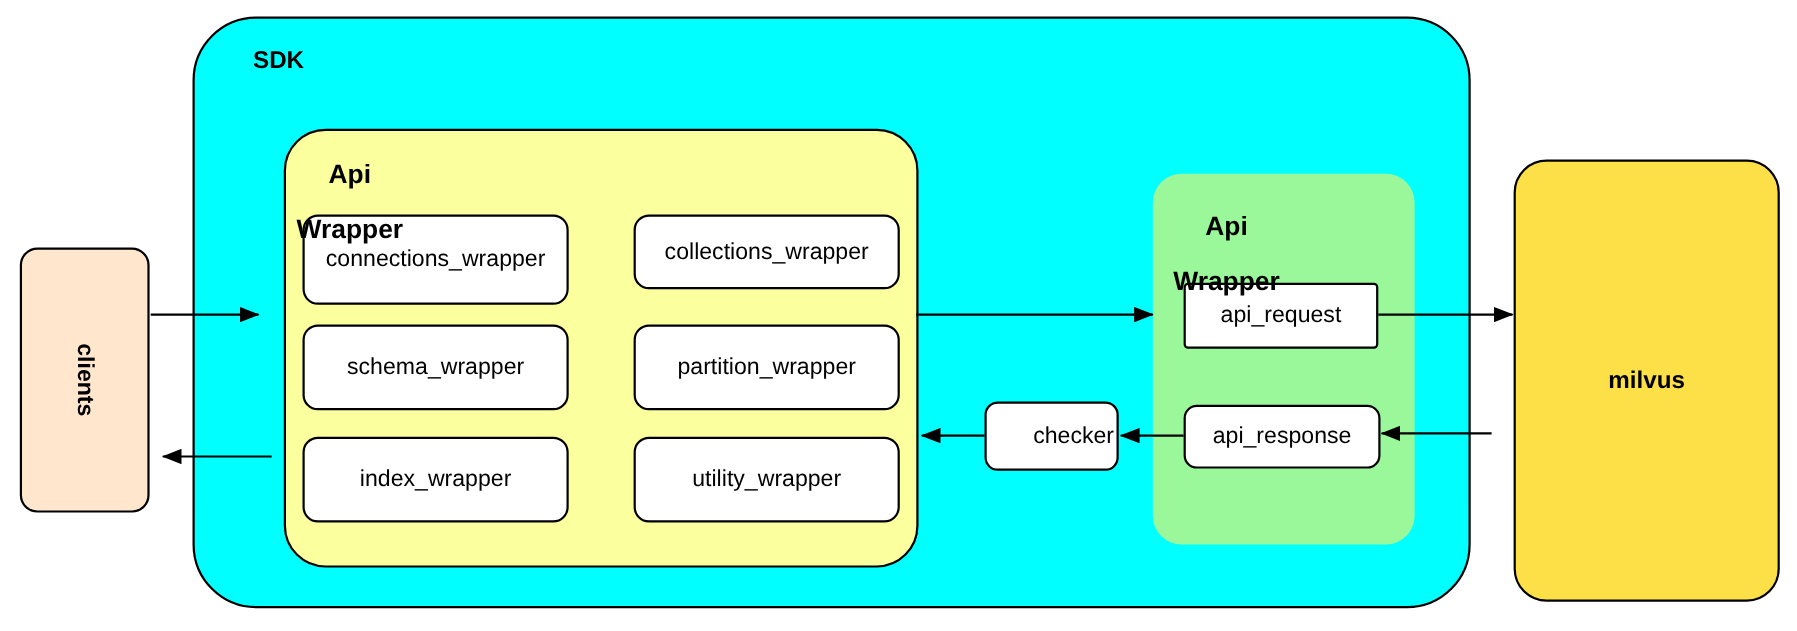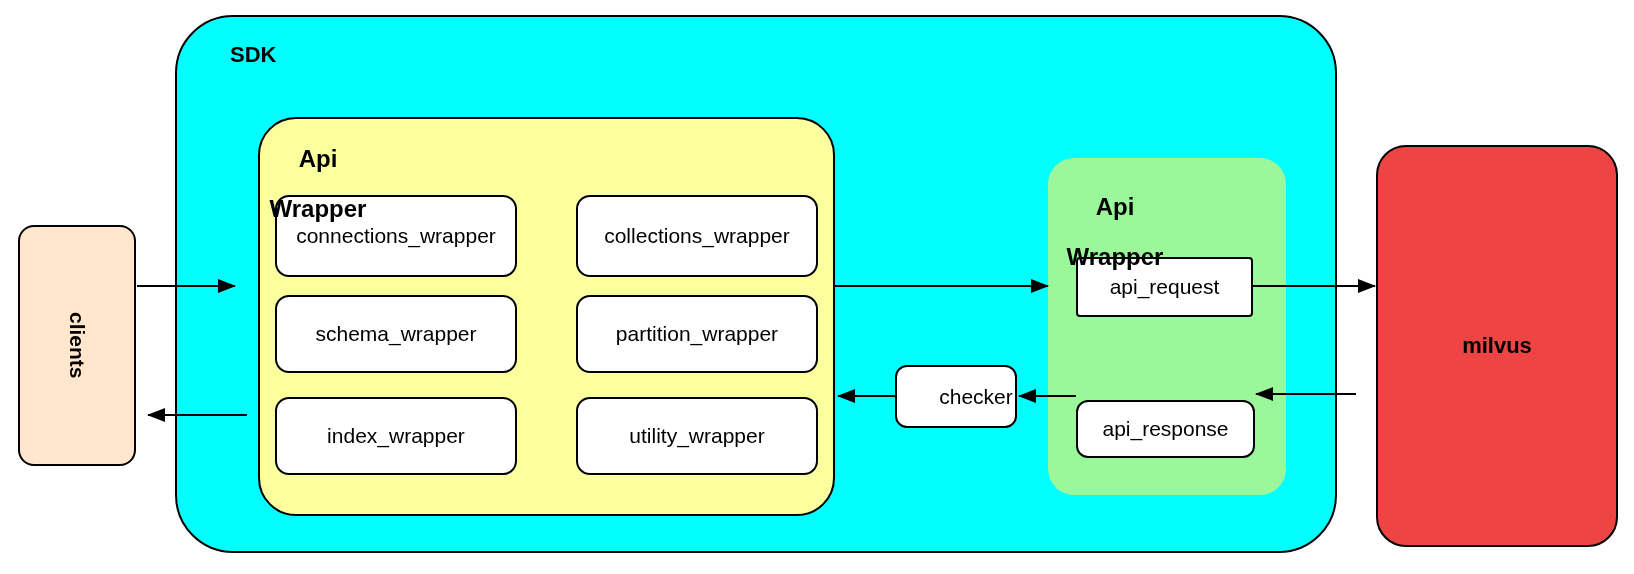--- a/index.html
+++ b/index.html
@@ -69,39 +69,39 @@
     background: #9AF89B; border-radius: 26px;
     border: none;
     z-index: 2;
   }
   .gateway-label {
     left: 1048px; top: 169px; width: 134px;
     z-index: 4;
   }
   .milvus-box {
     left: 1376px; top: 145px; width: 242px; height: 402px;
-    background: #ef4444; border-radius: 30px;
+    background: #fde047; border-radius: 30px;
     font-weight: bold; font-size: 22px;
     z-index: 1;
   }
   
   .leaf {
     background: #FFFFFF;
     border-radius: 14px;
     font-size: 21px;
     z-index: 3;
   }
   .mod-0 { left: 275px; top: 195px; width: 242px; height: 82px; }
-  .mod-1 { left: 576px; top: 195px; width: 242px; height: 82px; }
+  .mod-1 { left: 576px; top: 195px; width: 242px; height: 68px; }
   .mod-2 { left: 275px; top: 295px; width: 242px; height: 78px; }
   .mod-3 { left: 576px; top: 295px; width: 242px; height: 78px; }
   .mod-4 { left: 275px; top: 397px; width: 242px; height: 78px; }
   .mod-5 { left: 576px; top: 397px; width: 242px; height: 78px; }
   .request-box  { left: 1076px; top: 257px; width: 177px; height: 60px; border-radius: 4px; }
-  .response-box { left: 1076px; top: 368px; width: 179px; height: 58px; border-radius: 12px; margin-top: 32px; }
+  .response-box { left: 1076px; top: 368px; width: 179px; height: 58px; border-radius: 12px; }
   .checker-box  { left: 895px;  top: 365px; width: 122px; height: 63px; border-radius: 12px; padding-left: 40px; }
   
   .arrows {
     position: absolute;
     left: 0; top: 0;
     width: 1634px; height: 574px;
     z-index: 5;
     pointer-events: none;
   }
   .arrows line {

